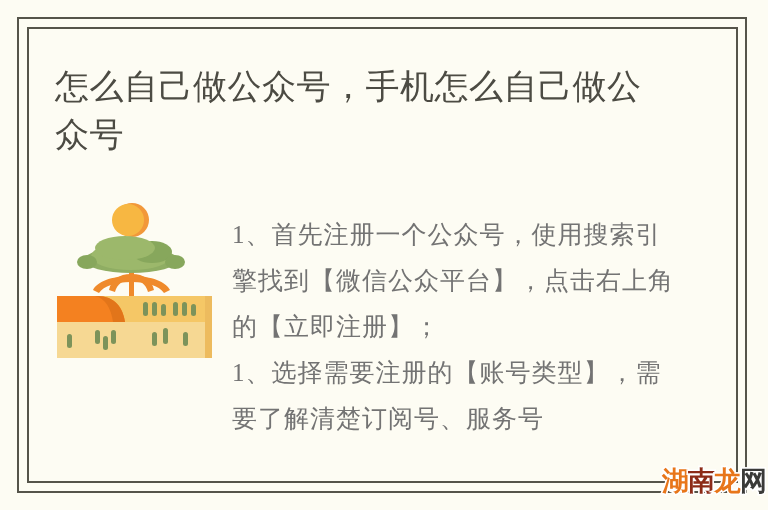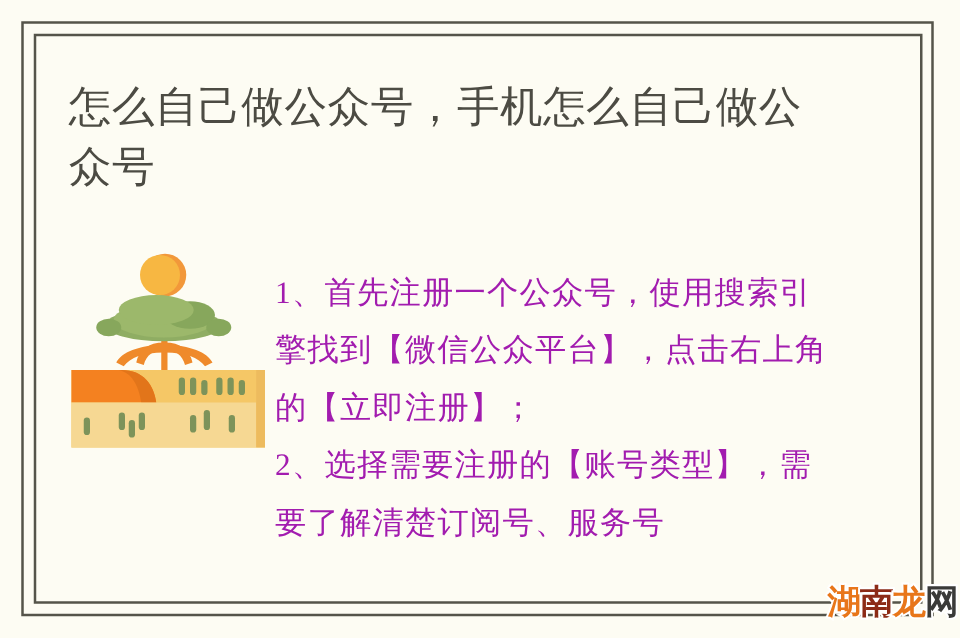--- a/index.html
+++ b/index.html
@@ -65,26 +65,26 @@
     left: 57px;
     top: 198px;
     width: 155px;
     height: 162px;
   }
   .illustration svg { display:block; width:155px; height:162px; }
 
   
   .body-text {
     position: absolute;
-    left: 220px;
+    left: 232px;
     top: 212px;
     width: 448px;
     height: 252px;
     overflow: hidden;
-    color: #a21caf;
+    color: #737373;
     font-size: 25px;
     line-height: 46px;
     font-family: "Liberation Serif", "DejaVu Serif", serif;
     letter-spacing: 1px;
   }
   .body-text p { margin: 0; }
 
   
   .watermark {
     position: absolute;
@@ -166,20 +166,20 @@
         <rect x="54" y="132" width="5" height="14" rx="2.5"></rect>
         <rect x="95" y="134" width="5" height="14" rx="2.5"></rect>
         <rect x="106" y="130" width="5" height="16" rx="2.5"></rect>
         <rect x="126" y="134" width="5" height="14" rx="2.5"></rect>
       </g>
     </svg>
   </div>
 
   <div class="body-text">
     <p>1、首先注册一个公众号，使用搜索引擎找到【微信公众平台】，点击右上角的【立即注册】；</p>
-    <p>2、选择需要注册的【账号类型】，需要了解清楚订阅号、服务号</p>
+    <p>1、选择需要注册的【账号类型】，需要了解清楚订阅号、服务号</p>
   </div>
 
   <div class="watermark">
     <span class="wm1">湖</span><span class="wm2">南</span><span class="wm3">龙</span><span class="wm4">网</span>
   </div>
 
 </div>
 
 </body></html>

